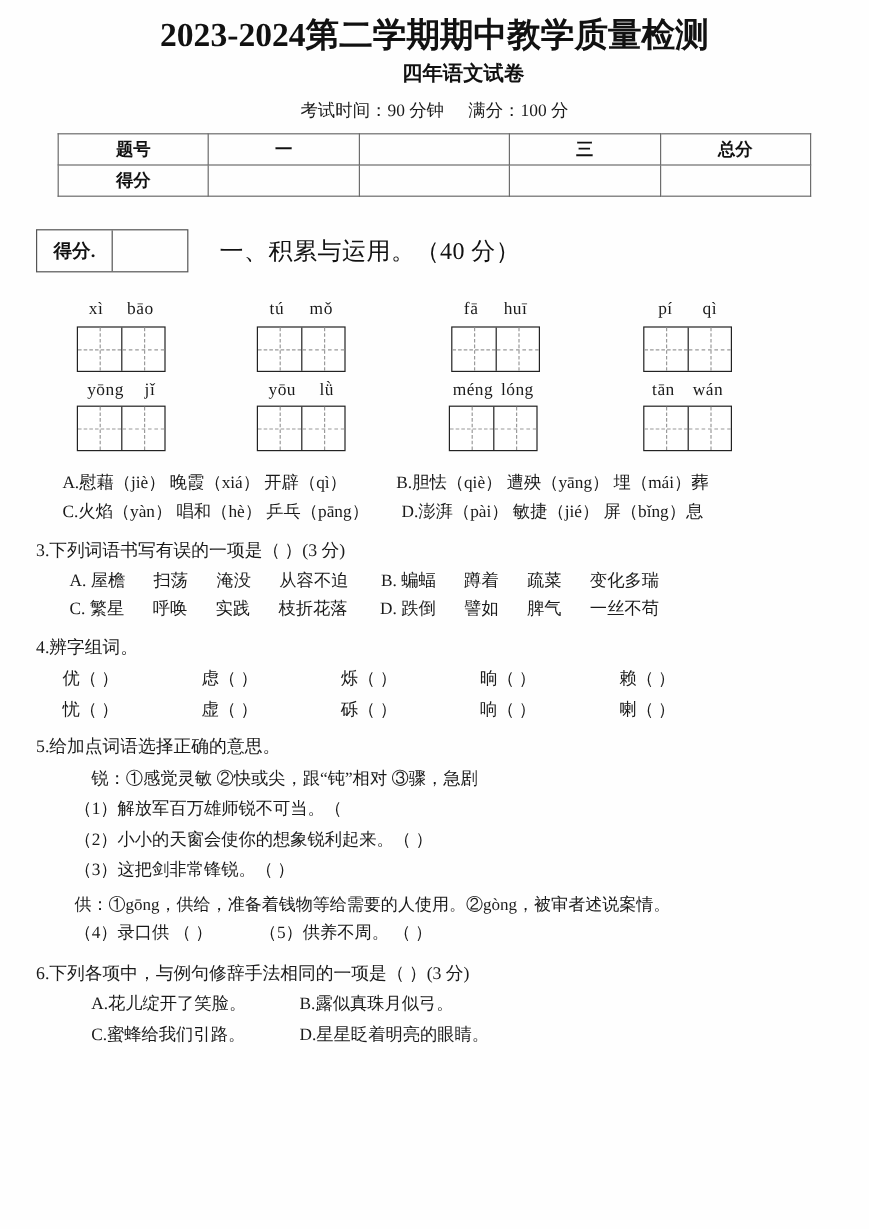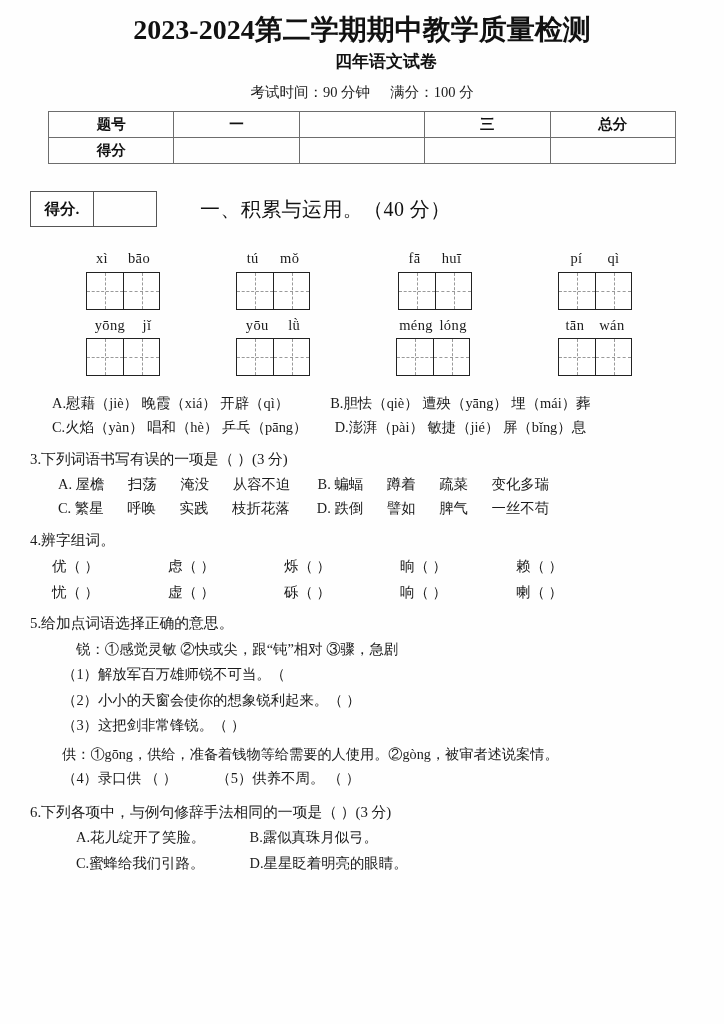--- a/index.html
+++ b/index.html
@@ -72,21 +72,20 @@
     font-weight: bold;
     color: #111;
   }
   table.score-table td.col-label { width: 19.5%; }
 
   
   .section-row {
     display: flex;
     align-items: center;
     margin: 27px 0 0 30px;
-    gap: 17px;
   }
   .defen-box {
     display: flex;
     border: 1.4px solid #555;
     height: 36px;
     box-sizing: border-box;
   }
   .defen-label {
     width: 62px;
     display: flex;
@@ -132,21 +131,21 @@
   .opt { display: inline-block; }
 
   
   .pinyin-area {
     margin: 9px 0 0 0;
     position: relative;
   }
   .pinyin-row {
     display: flex;
     justify-content: flex-start;
-    padding-left: 86px;
+    padding-left: 64px;
   }
   .pinyin-row.row2 { margin-top: 4px; }
   .pinyin-group {
     display: flex;
     flex-direction: column;
     align-items: center;
   }
   .pinyin-text {
     display: flex;
     justify-content: space-around;

